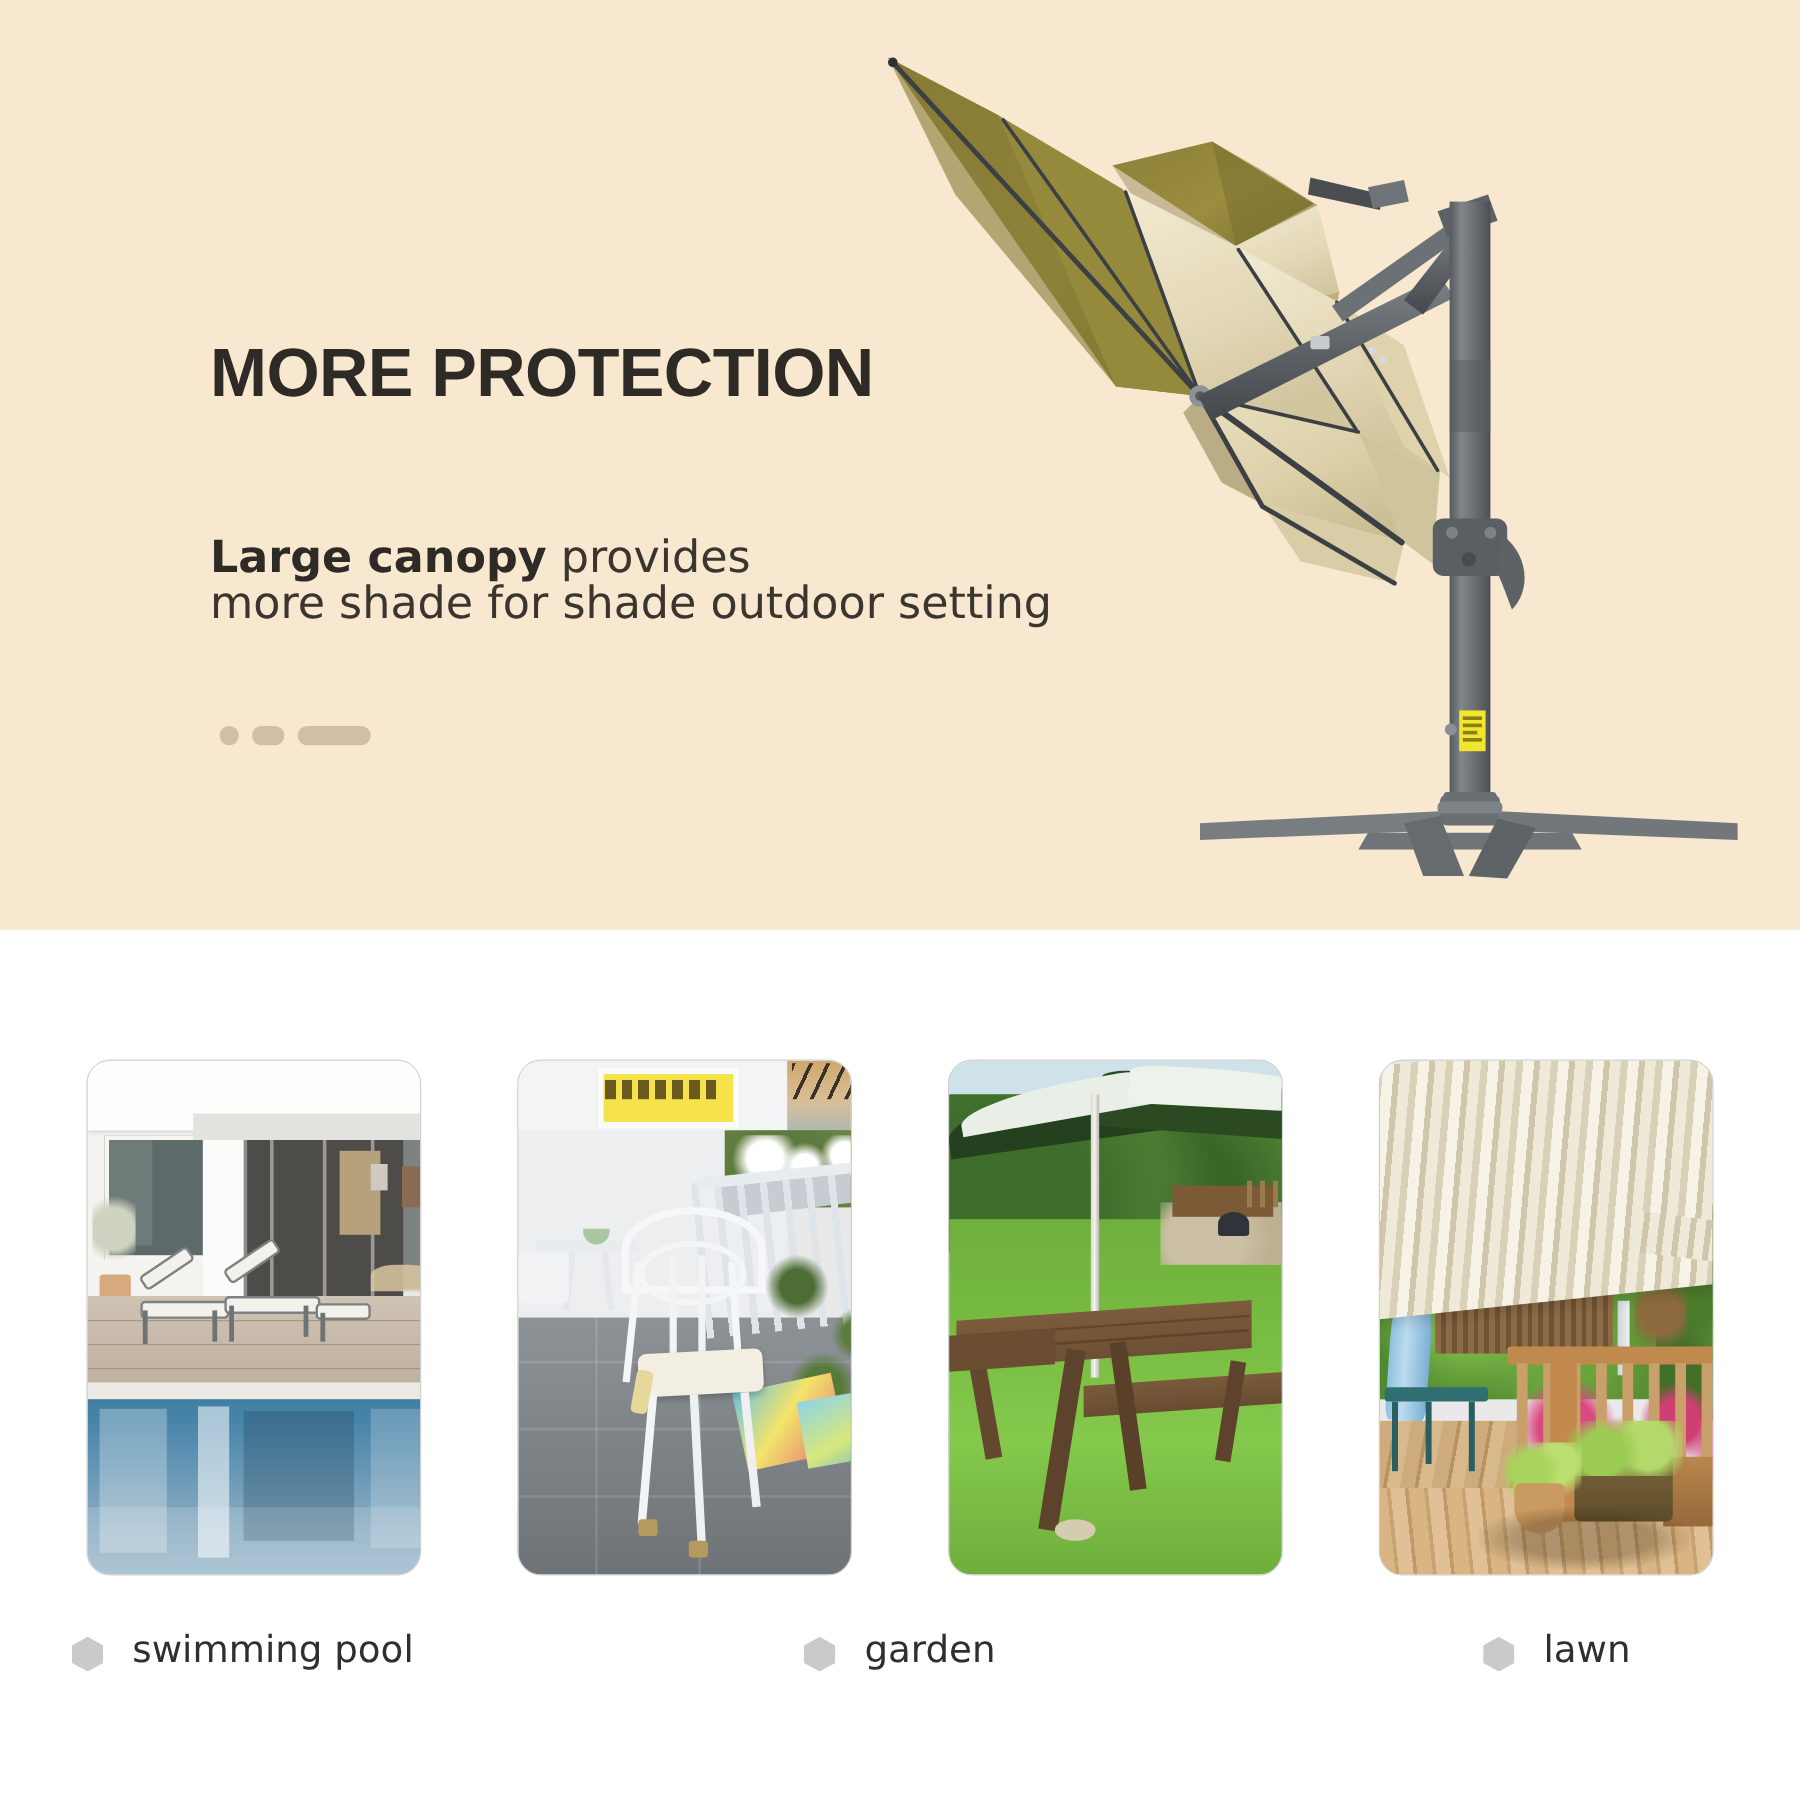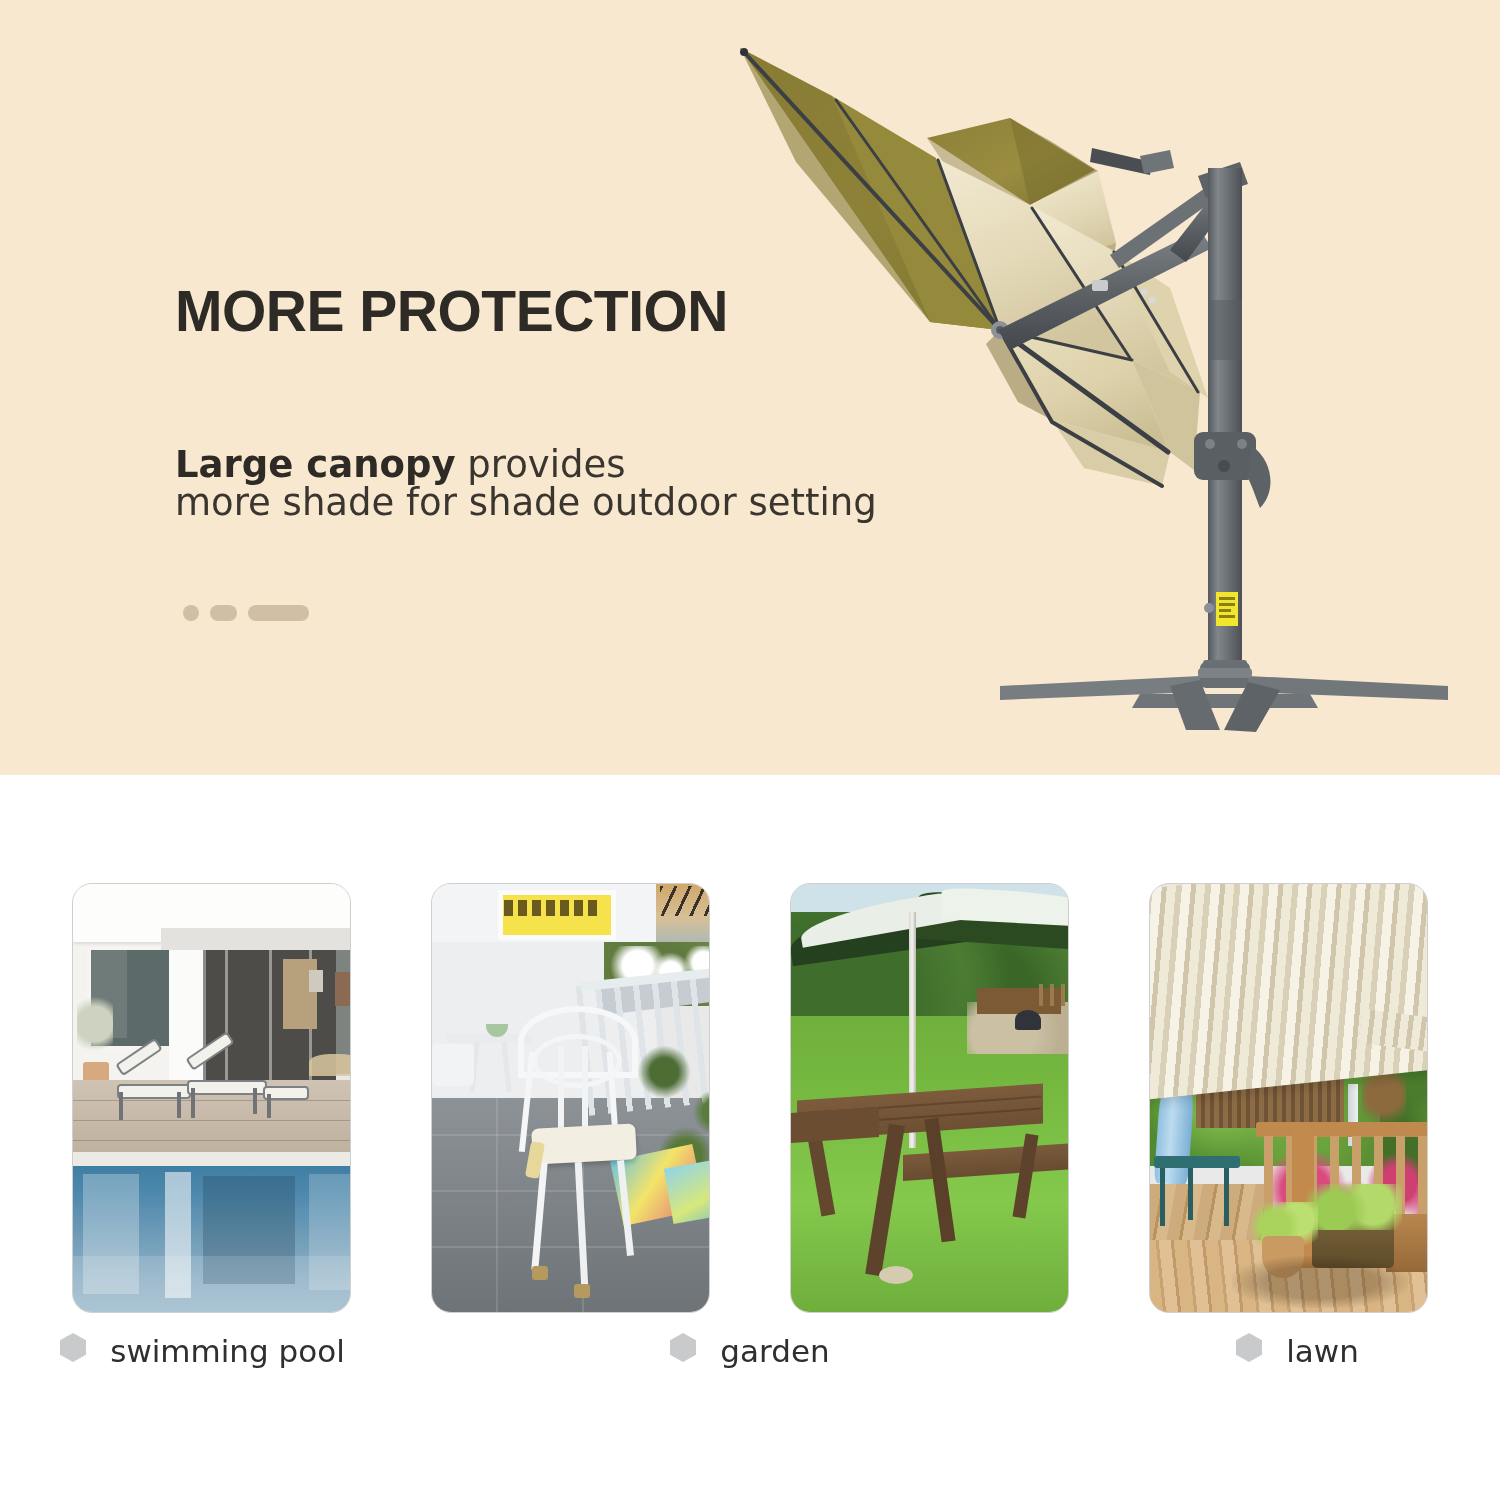--- a/index.html
+++ b/index.html
@@ -55,21 +55,21 @@
     position:relative;width:341px;height:428px;
     border:1px solid #cfcfcf;border-radius:20px;overflow:hidden;
     background:#e9e9e9;
   }
   .ph{position:absolute;inset:0;overflow:hidden;}
   .ph *{position:absolute;}
 
   
   .captions{position:absolute;left:32px;top:558px;width:1436px;height:60px;
             display:flex;justify-content:space-between;}
-  .cap{width:341px;display:flex;align-items:flex-start;justify-content:center;gap:24px;}
+  .cap{width:341px;display:flex;align-items:flex-end;justify-content:center;gap:24px;}
   .hexi{width:26px;height:29px;flex:0 0 auto;}
   .cap-label{
     font-family:"DejaVu Sans", sans-serif;
     font-size:31px;color:#2f2f2f;font-weight:400;white-space:nowrap;
   }
 
   
   .p1-sky{left:0;top:0;width:341px;height:200px;background:#e8e8e6;}
   .p1-roof{left:0;top:0;width:341px;height:58px;background:#fdfdfb;
            box-shadow:0 2px 3px rgba(0,0,0,.10);}

